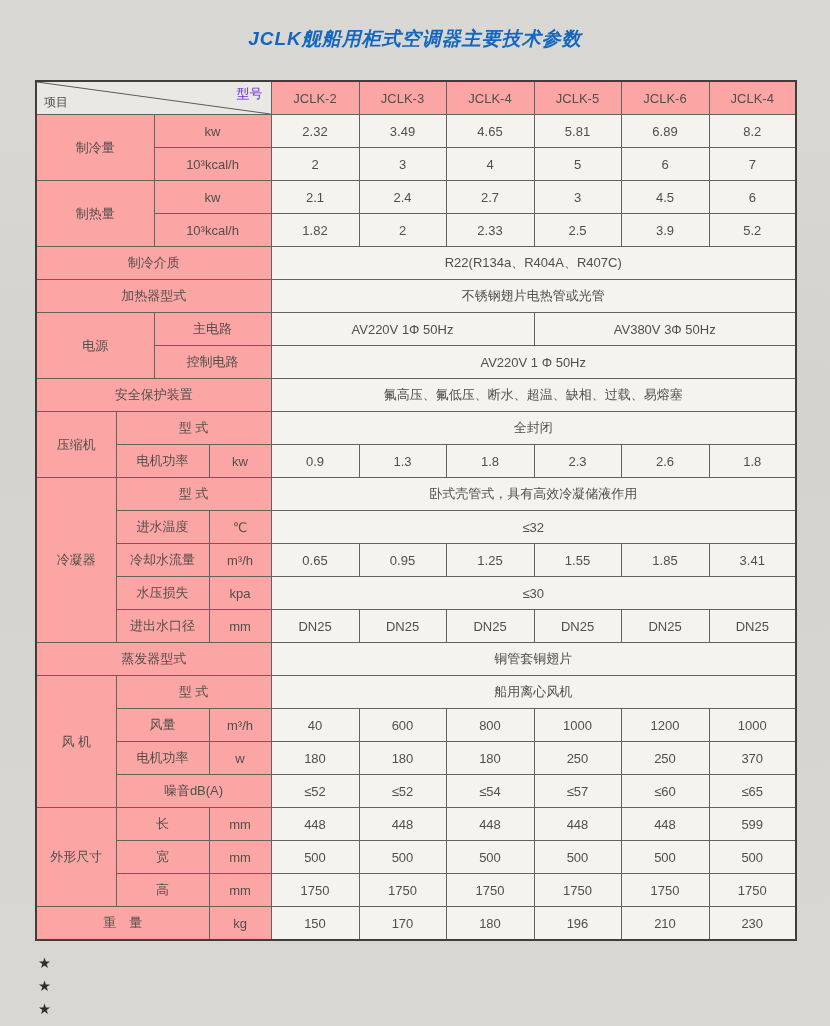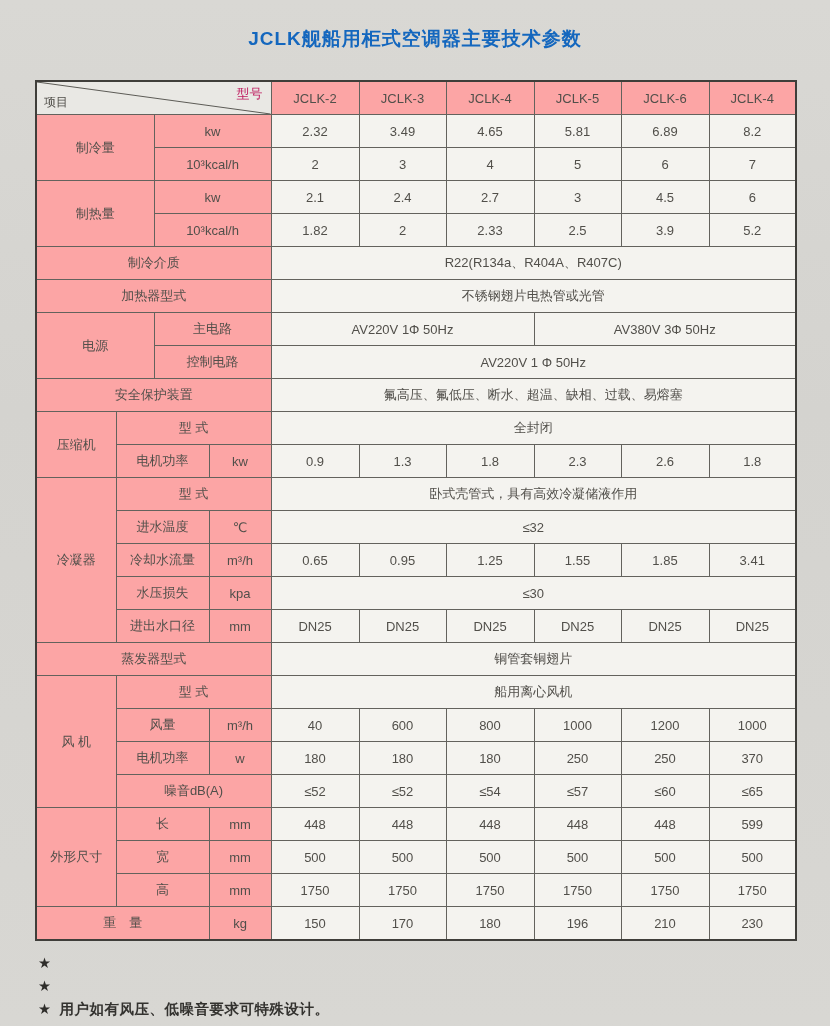--- a/index.html
+++ b/index.html
@@ -9,20 +9,21 @@
     font-family:"Liberation Sans","DejaVu Sans",sans-serif;
     position:relative;
     -webkit-font-smoothing:antialiased;
   }
   .page{position:absolute;inset:0;}
   .title{
     position:absolute;top:26px;left:0;width:100%;
     text-align:center;
     font-size:19px;font-weight:bold;letter-spacing:1px;
     color:#1467be;
+    font-style:italic;
   }
   table.spec{
     position:absolute;top:80px;left:35px;
     width:760px;
     border-collapse:collapse;table-layout:fixed;
     border:2px solid #3f3e3a;
     background:#f3f2ee;
   }
   table.spec td{
     border:1px solid #63625d;
@@ -33,21 +34,21 @@
     padding:0 2px;
     overflow:hidden;
     white-space:nowrap;
   }
   td.g,td.s,td.u,td.lab{background:#fca5a5;}
   td.v{background:#f4f3ef;}
   td.corner{background:#e9e8e4;position:relative;padding:0;}
   .corner svg{position:absolute;inset:0;width:100%;height:100%;}
   .corner svg line{stroke:#5c5b56;stroke-width:1;vector-effect:non-scaling-stroke;}
   .corner .c-item{position:absolute;left:7px;bottom:3px;font-size:12px;color:#514f4a;}
-  .corner .c-model{position:absolute;right:8px;top:3px;font-size:13px;color:#be185d;}
+  .corner .c-model{position:absolute;right:8px;top:3px;font-size:13px;color:#6d28d9;}
   .notes{
     position:absolute;left:38px;top:952px;width:740px;
     font-size:14.5px;color:#33322f;line-height:23px;
     font-weight:bold;letter-spacing:0.5px;
   }
   .note-line{display:flex;align-items:baseline;}
   .note-star{margin-right:8px;color:#2e2d2a;}
 </style>
 </head>
 <body>
@@ -292,17 +293,16 @@
 
   <div class="notes">
     <div class="note-line">
       <span class="note-star">★</span>
     </div>
     <div class="note-line">
       <span class="note-star">★</span>
     </div>
     <div class="note-line">
       <span class="note-star">★</span>
-      <span>用户如有风压、低噪音要求可特殊设计。</span>
     </div>
   </div>
 
 </div>
 
 </body></html>

